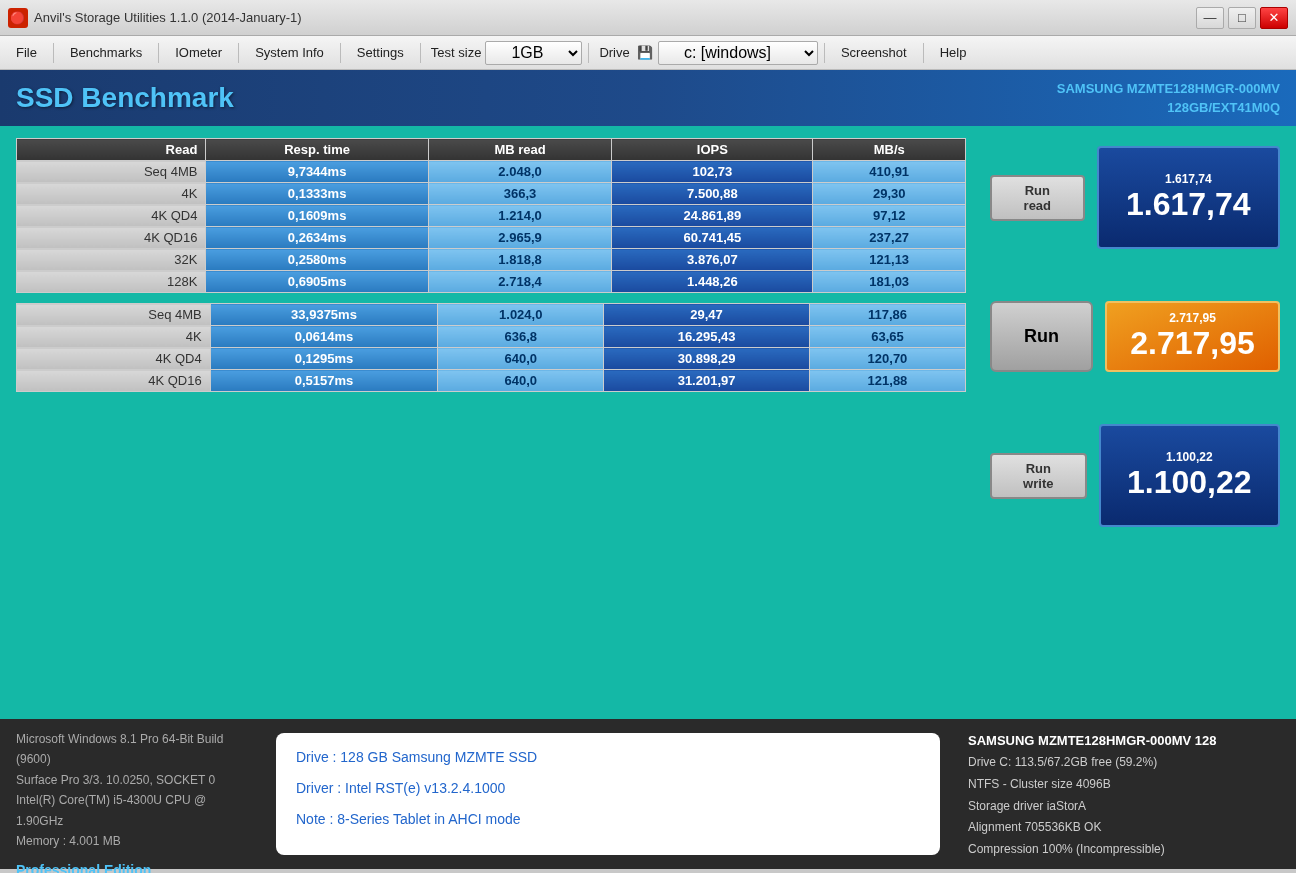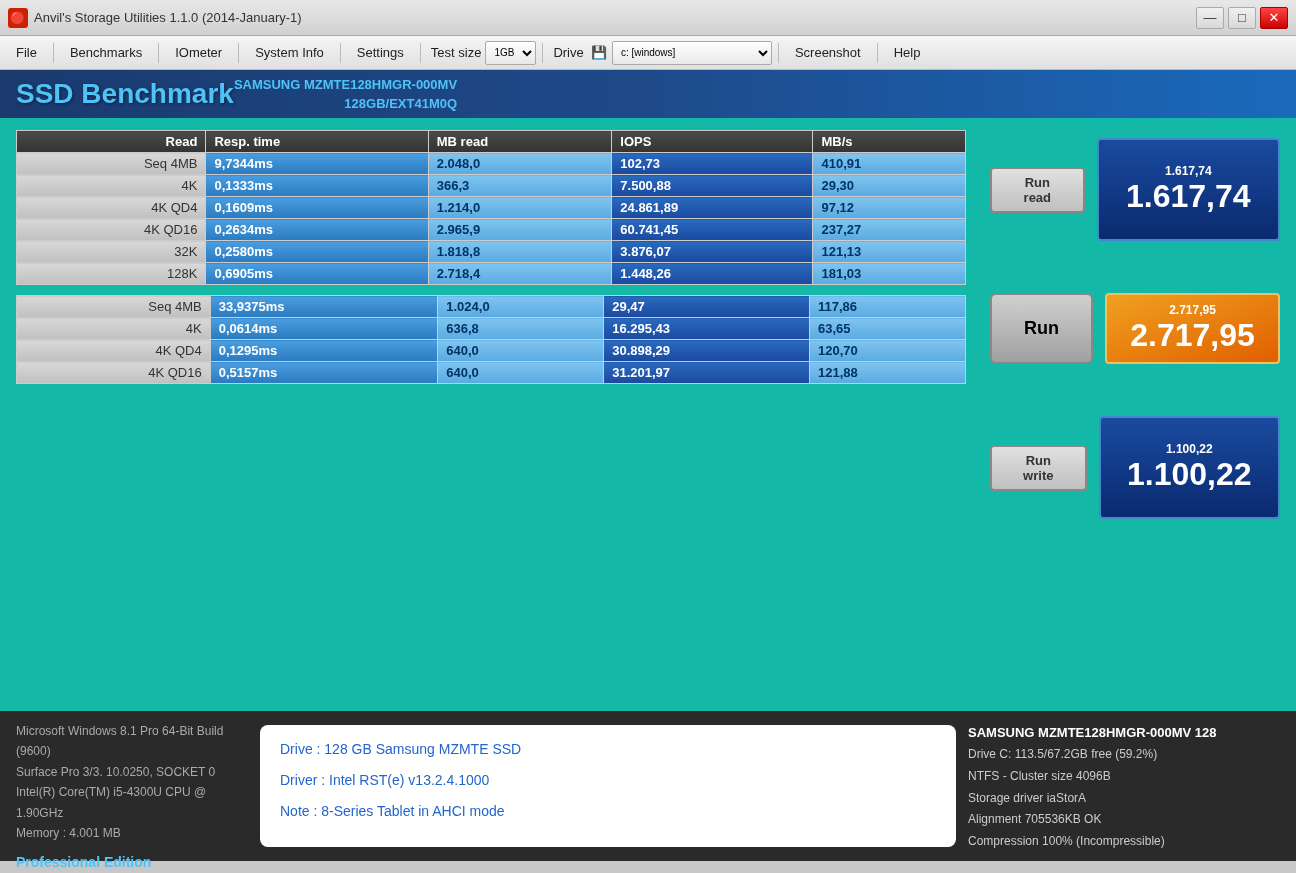--- a/index.html
+++ b/index.html
@@ -29,48 +29,48 @@
       display: flex;
       align-items: center;
       padding: 0 6px;
       border-bottom: 1px solid #bbb;
       gap: 2px;
     }
     .menu-item { padding: 4px 10px; font-size: 13px; color: #222; cursor: pointer; border-radius: 3px; }
     .menu-separator { width: 1px; height: 20px; background: #bbb; margin: 0 4px; }
     .menu-select-group { display: flex; align-items: center; gap: 4px; margin-left: 4px; }
     .menu-label { font-size: 13px; color: #222; }
-    .menu-select { height: 24px; font-size: 10px; border: 1px solid #aaa; background: linear-gradient(to bottom, #fff, #e8e8e8); padding: 0 4px; border-radius: 2px; }
+    .menu-select { height: 24px; font-size: 16px; border: 1px solid #aaa; background: linear-gradient(to bottom, #fff, #e8e8e8); padding: 0 21px; border-radius: 2px; }
     .drive-select { width: 160px; }
 
     
     .app-header {
       background: linear-gradient(to right, #1a3a6e, #1e4a8a, #1a6abc);
-      height: 48px;
+      height: 56px;
       display: flex;
       align-items: center;
-      justify-content: flex-start;
+      justify-content: space-between;
       padding: 0 16px;
     }
     .app-title { font-size: 28px; font-weight: bold; color: #4fc3f7; text-shadow: 1px 1px 3px rgba(0,0,0,0.5); }
     .device-info { text-align: right; color: #4fc3f7; font-size: 13px; font-weight: bold; line-height: 1.5; }
 
     
     .main-content {
       background: #14b8a6;
       padding: 12px 16px;
       display: flex;
       gap: 24px;
       height: calc(873px - 36px - 34px - 60px - 150px);
     }
 
     
     .bench-table { flex: 1; }
     .bench-table table { width: 100%; border-collapse: collapse; }
-    .bench-table table td { padding: 3px 8px; font-size: 13px; text-align: left; border: 1px solid #ccc; }
+    .bench-table table td { padding: 3px 8px; font-size: 13px; text-align: center; border: 1px solid #ccc; }
     .bench-table table td:first-child { text-align: right; }
     .section-header td { background: linear-gradient(to bottom, #4a4a4a, #333); color: white; font-weight: bold; text-align: right; border: 1px solid #555; }
     .blue-cell { background: linear-gradient(to bottom, #4a9ee0, #2a7abf); color: white; font-weight: bold; }
     .light-blue-cell { background: linear-gradient(to bottom, #7fc4f0, #5aaae0); color: #003366; font-weight: bold; }
     .dark-blue-cell { background: linear-gradient(to bottom, #2a6abf, #1a4a9f); color: white; font-weight: bold; }
     .gray-cell { background: linear-gradient(to bottom, #d8d8d8, #c0c0c0); color: #333; }
     .run-read-btn, .run-write-btn, .run-btn {
       padding: 6px 20px; border-radius: 4px; border: 2px solid #888; cursor: pointer; font-size: 13px; font-weight: bold;
       background: linear-gradient(to bottom, #e0e0e0, #c0c0c0); color: #333;
     }
@@ -95,20 +95,21 @@
     .score-label { font-size: 12px; font-weight: bold; }
     .score-value { font-size: 32px; font-weight: bold; }
     .run-row { display: flex; align-items: center; gap: 12px; }
 
     
     .footer {
       background: #2a2a2a;
       height: 150px;
       display: flex;
       padding: 10px 16px;
+      gap: 16px;
     }
     .footer-left {
       width: 240px;
       color: #aaa;
       font-size: 12px;
       line-height: 1.7;
       display: flex;
       flex-direction: column;
       justify-content: space-between;
     }

